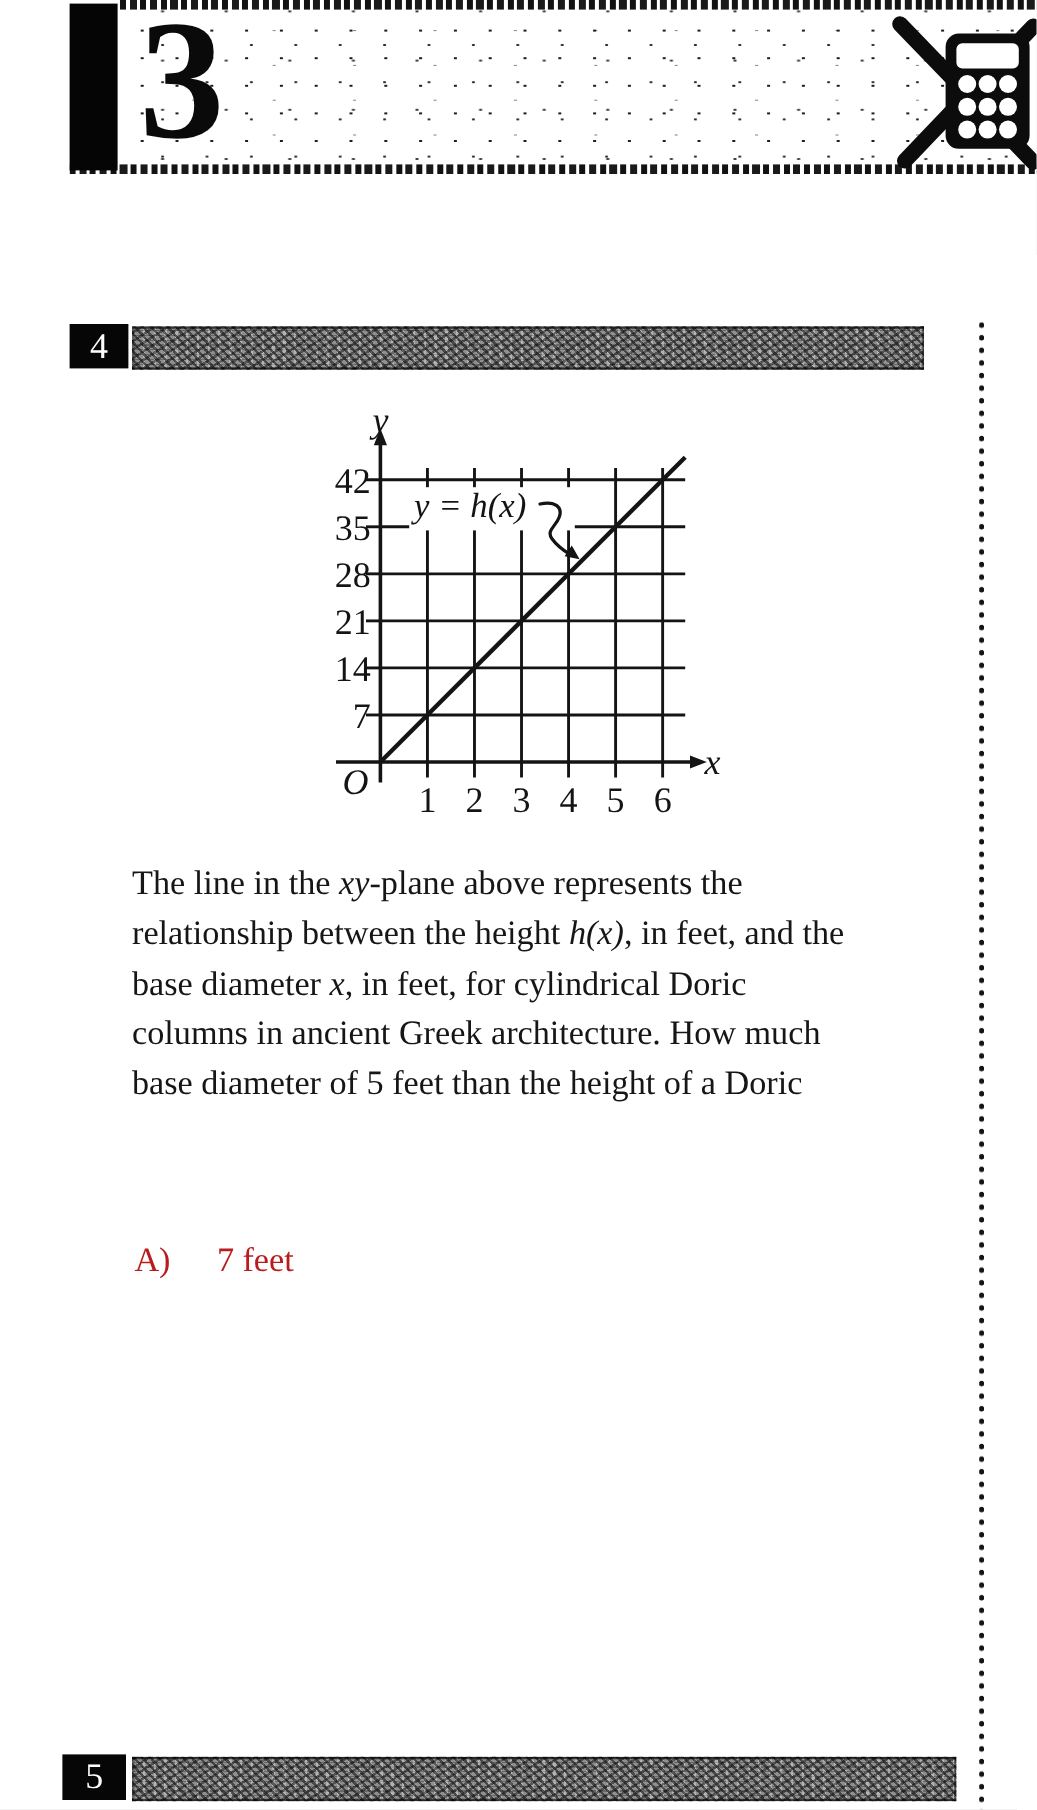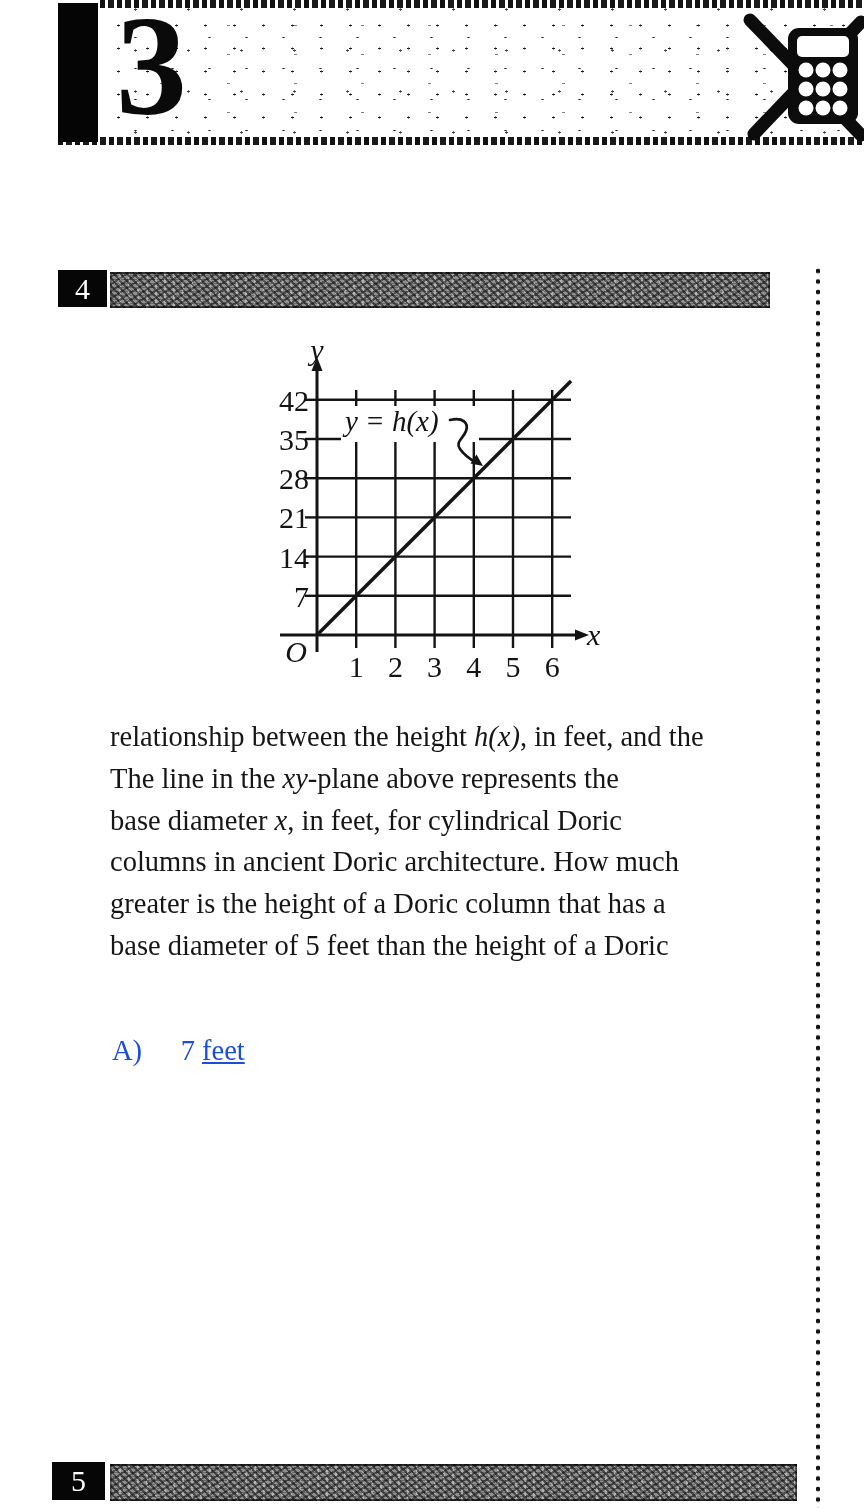--- a/index.html
+++ b/index.html
@@ -48,21 +48,21 @@
   }
   
   .graph{position:absolute;left:235px;top:330px;width:400px;height:362px;}
   
   .qtext{
     position:absolute;left:110px;top:716px;width:690px;
     font-size:28.5px;line-height:41.8px;color:#161616;
   }
   .qtext em{font-style:italic;}
   
-  .choices{position:absolute;left:112px;top:1028px;font-size:28.5px;color:#1d4ed8;text-decoration:underline;}
+  .choices{position:absolute;left:112px;top:1028px;font-size:28.5px;color:#b91c1c;}
   .choice{height:46.5px;line-height:46.5px;cursor:default;}
   .clab{display:inline-block;width:51px;}
   .cnum{display:inline-block;width:32px;text-align:right;margin-right:7px;}
   
   .vdots{
     position:absolute;left:816px;top:268px;width:4px;height:1240px;
     background-image:radial-gradient(circle at 2px 3px,#141414 2px,rgba(20,20,20,.25) 2.4px,transparent 2.8px);
     background-size:4px 10.5px;
   }
 </style>
@@ -140,25 +140,24 @@
         <text x="74" y="159.2" fill="#141414" text-anchor="end" font-size="30" font-family="'Liberation Serif','DejaVu Serif',serif" font-style="normal">28</text>
         <text x="74" y="120" fill="#141414" text-anchor="end" font-size="30" font-family="'Liberation Serif','DejaVu Serif',serif" font-style="normal">35</text>
         <text x="74" y="80.79999999999998" fill="#141414" text-anchor="end" font-size="30" font-family="'Liberation Serif','DejaVu Serif',serif" font-style="normal">42</text>
         <text x="82" y="30" fill="#141414" text-anchor="middle" font-size="30" font-family="'Liberation Serif','DejaVu Serif',serif" font-style="italic">y</text>
         <text x="352" y="315" fill="#141414" text-anchor="start" font-size="30" font-family="'Liberation Serif','DejaVu Serif',serif" font-style="italic">x</text>
         <text x="72" y="332" fill="#141414" text-anchor="end" font-size="30" font-family="'Liberation Serif','DejaVu Serif',serif" font-style="italic">O</text>
       </svg>
   </div>
 
   <div class="qtext">
+      <div><span>The line in the </span><em>xy</em><span>-plane above represents the</span></div>
       <div><span>relationship between the height </span><em>h(x)</em><span>, in feet, and the</span></div>
-      <div><span>The line in the </span><em>xy</em><span>-plane above represents the</span></div>
       <div><span>base diameter </span><em>x</em><span>, in feet, for cylindrical Doric</span></div>
-      <div><span>columns in ancient Doric architecture. How much</span></div>
-      <div><span>greater is the height of a Doric column that has a</span></div>
+      <div><span>columns in ancient Greek architecture. How much</span></div>
       <div><span>base diameter of 5 feet than the height of a Doric</span></div>
     </div>
 
   <div class="choices">
     <div class="choice">
       <span class="clab">A)</span><span class="cnum">7</span><span>feet</span>
     </div>
   </div>
 
   <div class="vdots"></div>

